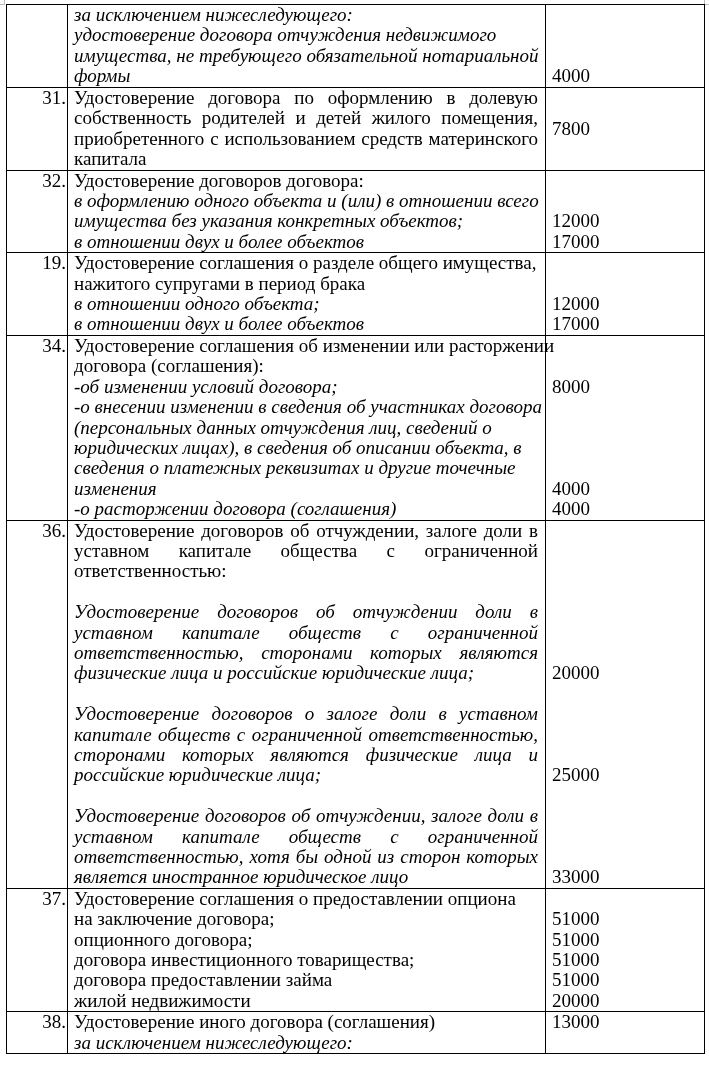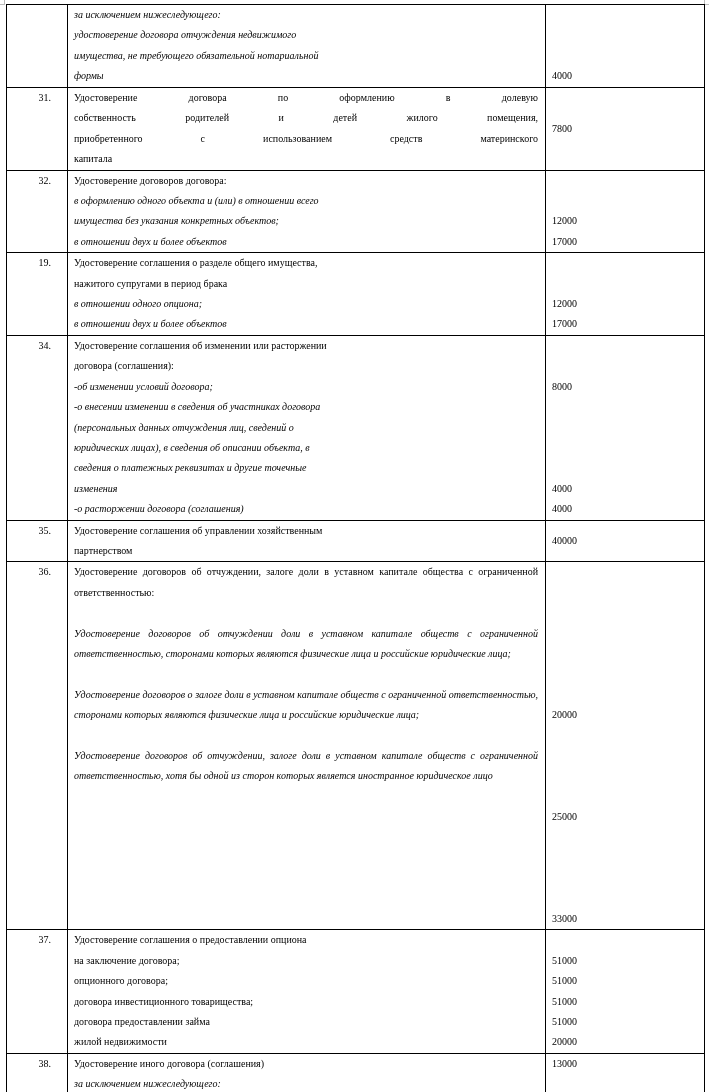--- a/index.html
+++ b/index.html
@@ -5,25 +5,25 @@
   html, body { margin: 0; padding: 0; background: #ffffff; }
   body { width: 709px; height: 1092px; position: relative; overflow: hidden;
          font-family: "Liberation Serif", serif; color: #000; }
   .crop-mark { position: absolute; left: 0; top: 0; width: 4px; height: 4px;
                border-right: 1px solid #bbb; border-bottom: 1px solid #bbb; }
   .crop-mark-r { position: absolute; right: 0; top: 0; width: 4px; height: 4px;
                border-left: 1px solid #bbb; border-bottom: 1px solid #bbb; }
   table { position: absolute; left: 6px; top: 4px; width: 698px;
           border-collapse: collapse; table-layout: fixed; }
   td { border: 1.5px solid #000; vertical-align: top; padding: 0;
-       font-size: 10px; line-height: 20.4px; }
+       font-size: 19px; line-height: 20.4px; }
   col.c-num { width: 61px; }
   col.c-desc { width: 478px; }
   col.c-price { width: 159px; }
-  td.num { text-align: right; padding-right: 16px; margin-top: 44px; }
+  td.num { text-align: right; padding-right: 1px; margin-top: 44px; }
   td.desc { padding-left: 6px; padding-right: 7px; }
   td.price { text-align: left; padding-left: 6px; }
   .ln { display: block; min-height: 20.4px; white-space: nowrap; }
   .just { display: block; text-align: justify; text-align-last: justify; white-space: normal; }
   .last { text-align-last: left; }
   .it { font-style: italic; }
   .blank { display: block; height: 20.4px; }
   .pv { display: block; height: 20.4px; }
 </style>
 </head>
@@ -83,21 +83,21 @@
         <span class="pv">12000</span>
         <span class="pv">17000</span>
       </td>
     </tr>
 
     <tr style="height:82px">
       <td class="num">19.</td>
       <td class="desc">
         <span class="ln">Удостоверение соглашения о разделе общего имущества,</span>
         <span class="ln">нажитого супругами в период брака</span>
-        <span class="ln it">в отношении одного опциона;</span>
+        <span class="ln it">в отношении одного объекта;</span>
         <span class="ln it">в отношении двух и более объектов</span>
       </td>
       <td class="price">
         <span class="pv"></span>
           <span class="pv"></span>
         <span class="pv">12000</span>
         <span class="pv">17000</span>
       </td>
     </tr>
 
@@ -120,30 +120,20 @@
         <span class="pv">8000</span>
         <span class="pv"></span>
           <span class="pv"></span>
           <span class="pv"></span>
           <span class="pv"></span>
         <span class="pv">4000</span>
         <span class="pv">4000</span>
       </td>
     </tr>
 
-    <tr style="height:41px">
-      <td class="num">35.</td>
-      <td class="desc">
-        <span class="ln">Удостоверение соглашения об управлении хозяйственным</span>
-        <span class="ln">партнерством</span>
-      </td>
-      <td class="price" style="vertical-align:middle">
-        <span class="pv">40000</span>
-      </td>
-    </tr>
 
     <tr style="height:368px">
       <td class="num">36.</td>
       <td class="desc">
         <span class="just last">Удостоверение договоров об отчуждении, залоге доли в уставном капитале общества с ограниченной ответственностью:</span>
         <span class="blank"></span>
         <span class="just last it">Удостоверение договоров об отчуждении доли в уставном капитале обществ с ограниченной ответственностью, сторонами которых являются физические лица и российские юридические лица;</span>
         <span class="blank"></span>
         <span class="just last it">Удостоверение договоров о залоге доли в уставном капитале обществ с ограниченной ответственностью, сторонами которых являются физические лица и российские юридические лица;</span>
         <span class="blank"></span>

